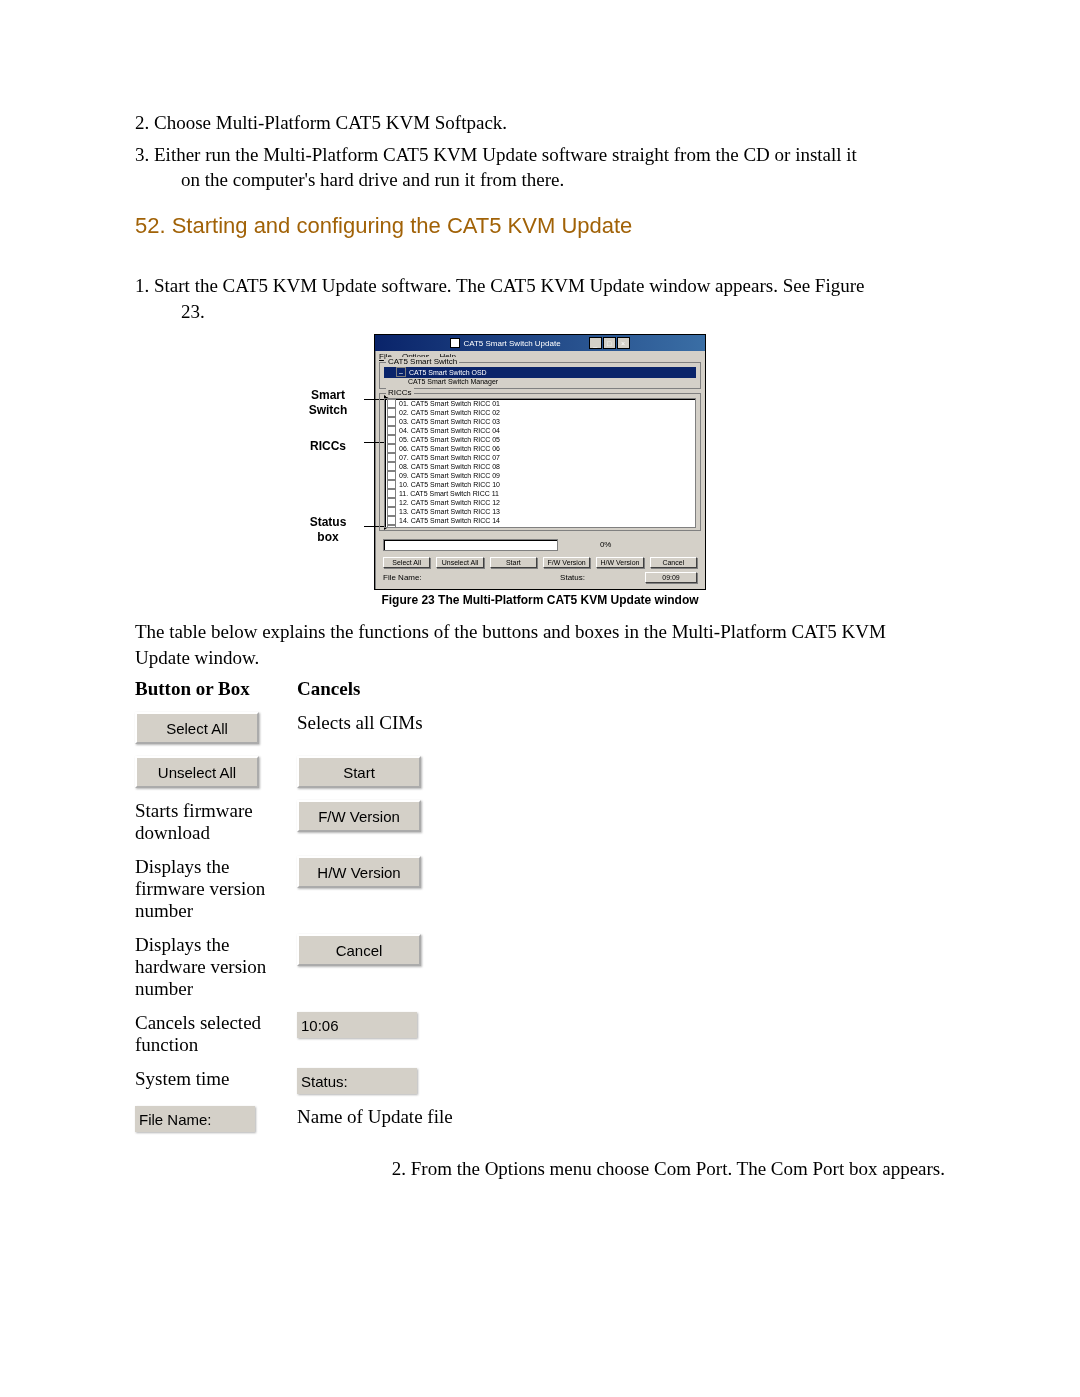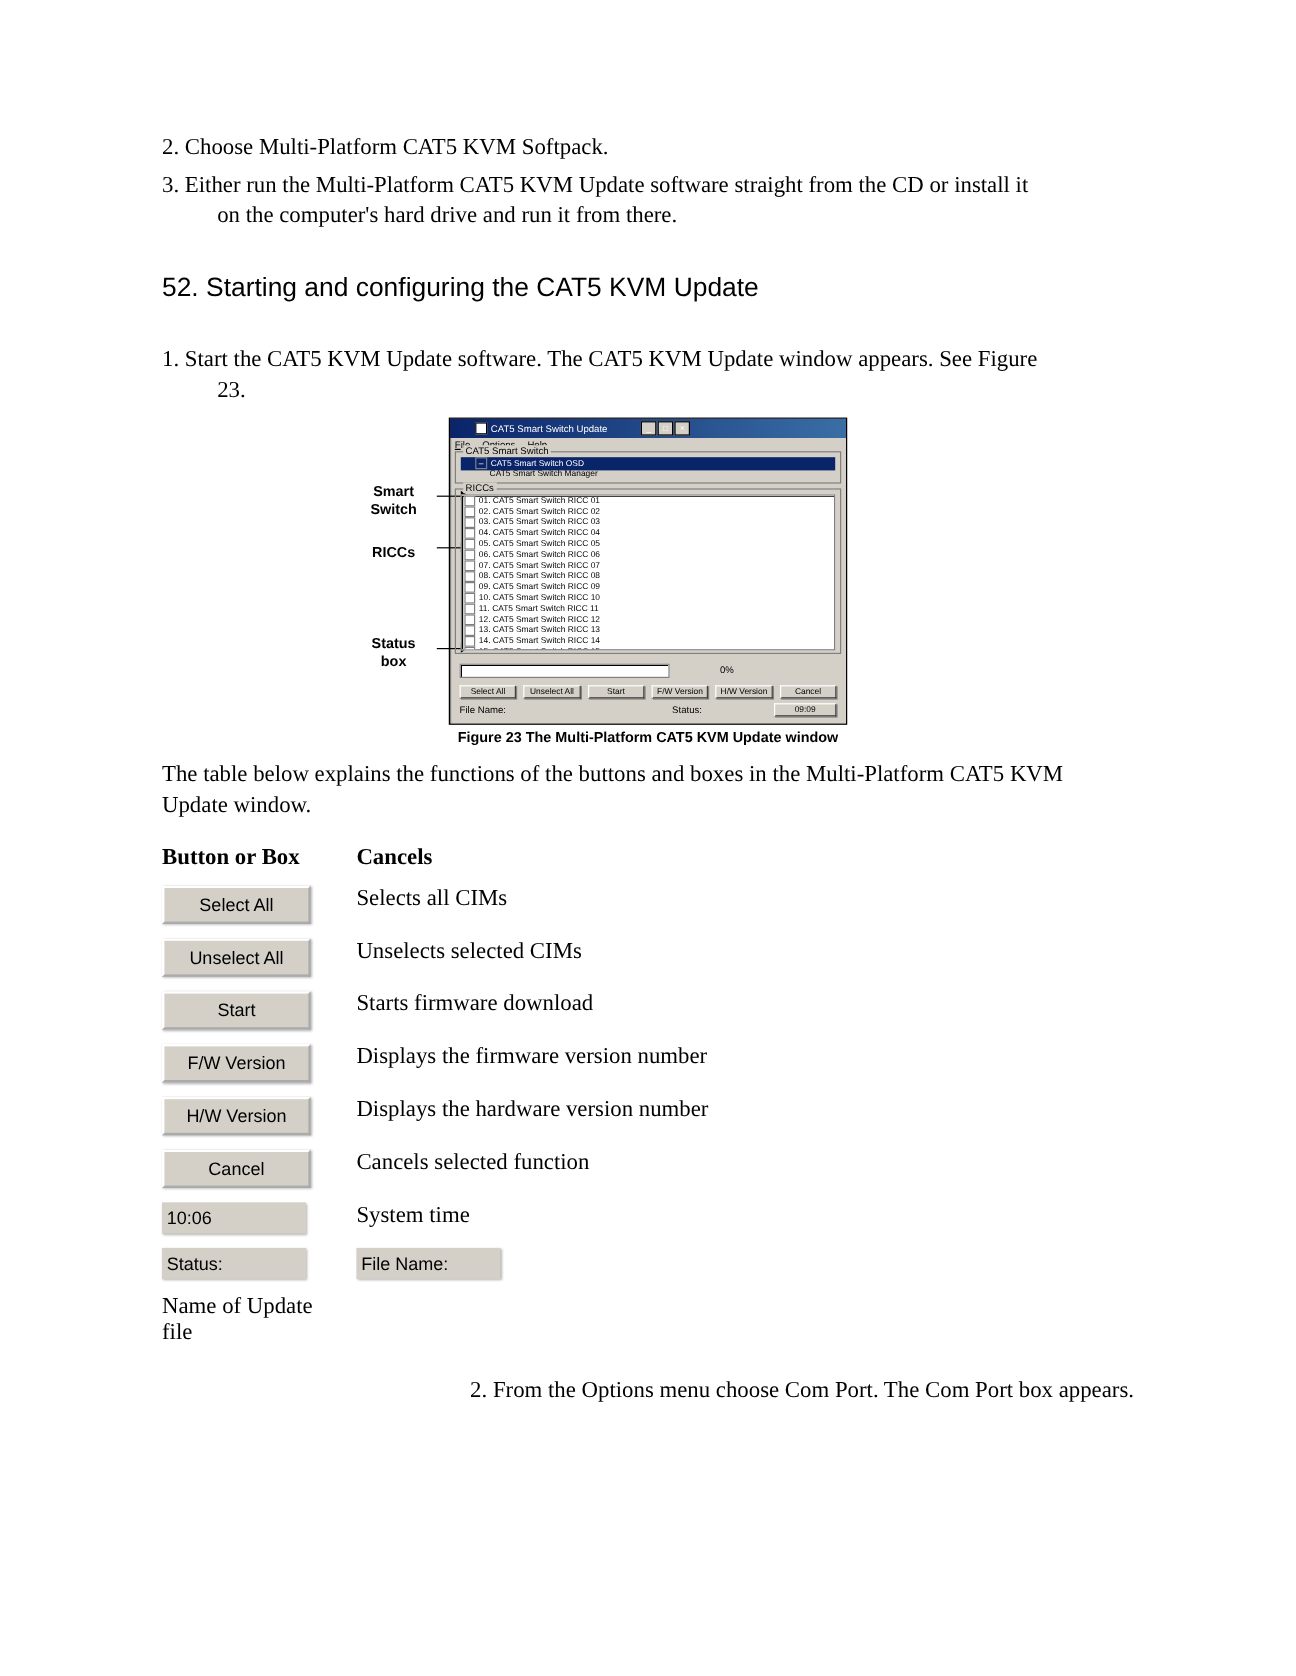--- a/index.html
+++ b/index.html
@@ -24,22 +24,22 @@
     display: inline;
   }
   .indent-cont {
     margin-left: 46px;
     display: block;
   }
   h2.section {
     font-family: Arial, sans-serif;
     font-weight: normal;
     font-size: 22px;
-    color: #000000;
-    margin: 34px 0 34px 0;
+    color: #a16207;
+    margin: 20px 0 34px 0;
   }
   .fig-wrap {
     width: 100%;
     text-align: center;
     margin-top: 10px;
   }
   .fig-caption {
     font-family: Arial, sans-serif;
     font-size: 12px;
     font-weight: bold;
@@ -81,21 +81,21 @@
     background: #d4d0c8;
     border: 1px solid #000;
     box-shadow: 1px 1px 0 #808080 inset;
   }
   .titlebar {
     background: linear-gradient(to right,#0a246a,#3a6ea5);
     color: #fff;
     padding: 2px 21px;
     display: flex;
     align-items: center;
-    justify-content: flex-start;
+    justify-content: center;
     gap: 28px;
   }
   .titlebar .title { display:flex; align-items:center; gap:3px; }
   .winbtns { display:flex; gap:1px; }
   .winbtns span {
     width:11px;height:10px;background:#d4d0c8;border:1px solid #000;
     display:inline-flex;align-items:center;justify-content:center;font-size:7px;line-height:1;
   }
   .menubar {
     padding: 1px 4px;
@@ -137,21 +137,21 @@
   .btnrow button,.fieldrow .status-field {
     font-family:Tahoma,Arial,sans-serif;font-size:7px;background:#d4d0c8;border:1px solid #fff;border-right-color:#404040;border-bottom-color:#404040;box-shadow:1px 1px 0 #808080;
     padding:1px 0;width:48px;text-align:center;
   }
   .fieldrow { display:flex;padding:2px 8px 6px;gap:10px;font-size:8px;align-items:center; }
   .fieldrow .lbl { }
   .fieldrow .status-field { flex:none;width:50px; }
   
   .tbl-intro { margin-top: 12px; line-height:1.35;font-family:Liberation Serif, serif; }
   .func-table {
-    margin-top: 20px;
+    margin-top: 8px;
     display: grid;
     grid-template-columns: 150px auto;
     column-gap: 12px;
     row-gap: 12px;
     align-items: start;
   }
   .func-table .hdr {
     font-weight: bold;
     font-size: 19px;
   }
@@ -348,21 +348,20 @@
   <div class="tbl-intro">The table below explains the functions of the buttons and boxes in the Multi-Platform CAT5 KVM Update window.</div>
 
   <div class="func-table">
     <div class="hdr">Button or Box</div>
     <div class="hdr">Cancels</div>
 
     <div class="ui-btn">Select All</div>
     <div>Selects all CIMs</div>
 
     <div class="ui-btn">Unselect All</div>
-    <div>Unselects selected CIMs</div>
 
     <div class="ui-btn">Start</div>
     <div>Starts firmware download</div>
 
     <div class="ui-btn">F/W Version</div>
     <div>Displays the firmware version number</div>
 
     <div class="ui-btn">H/W Version</div>
     <div>Displays the hardware version number</div>
 

